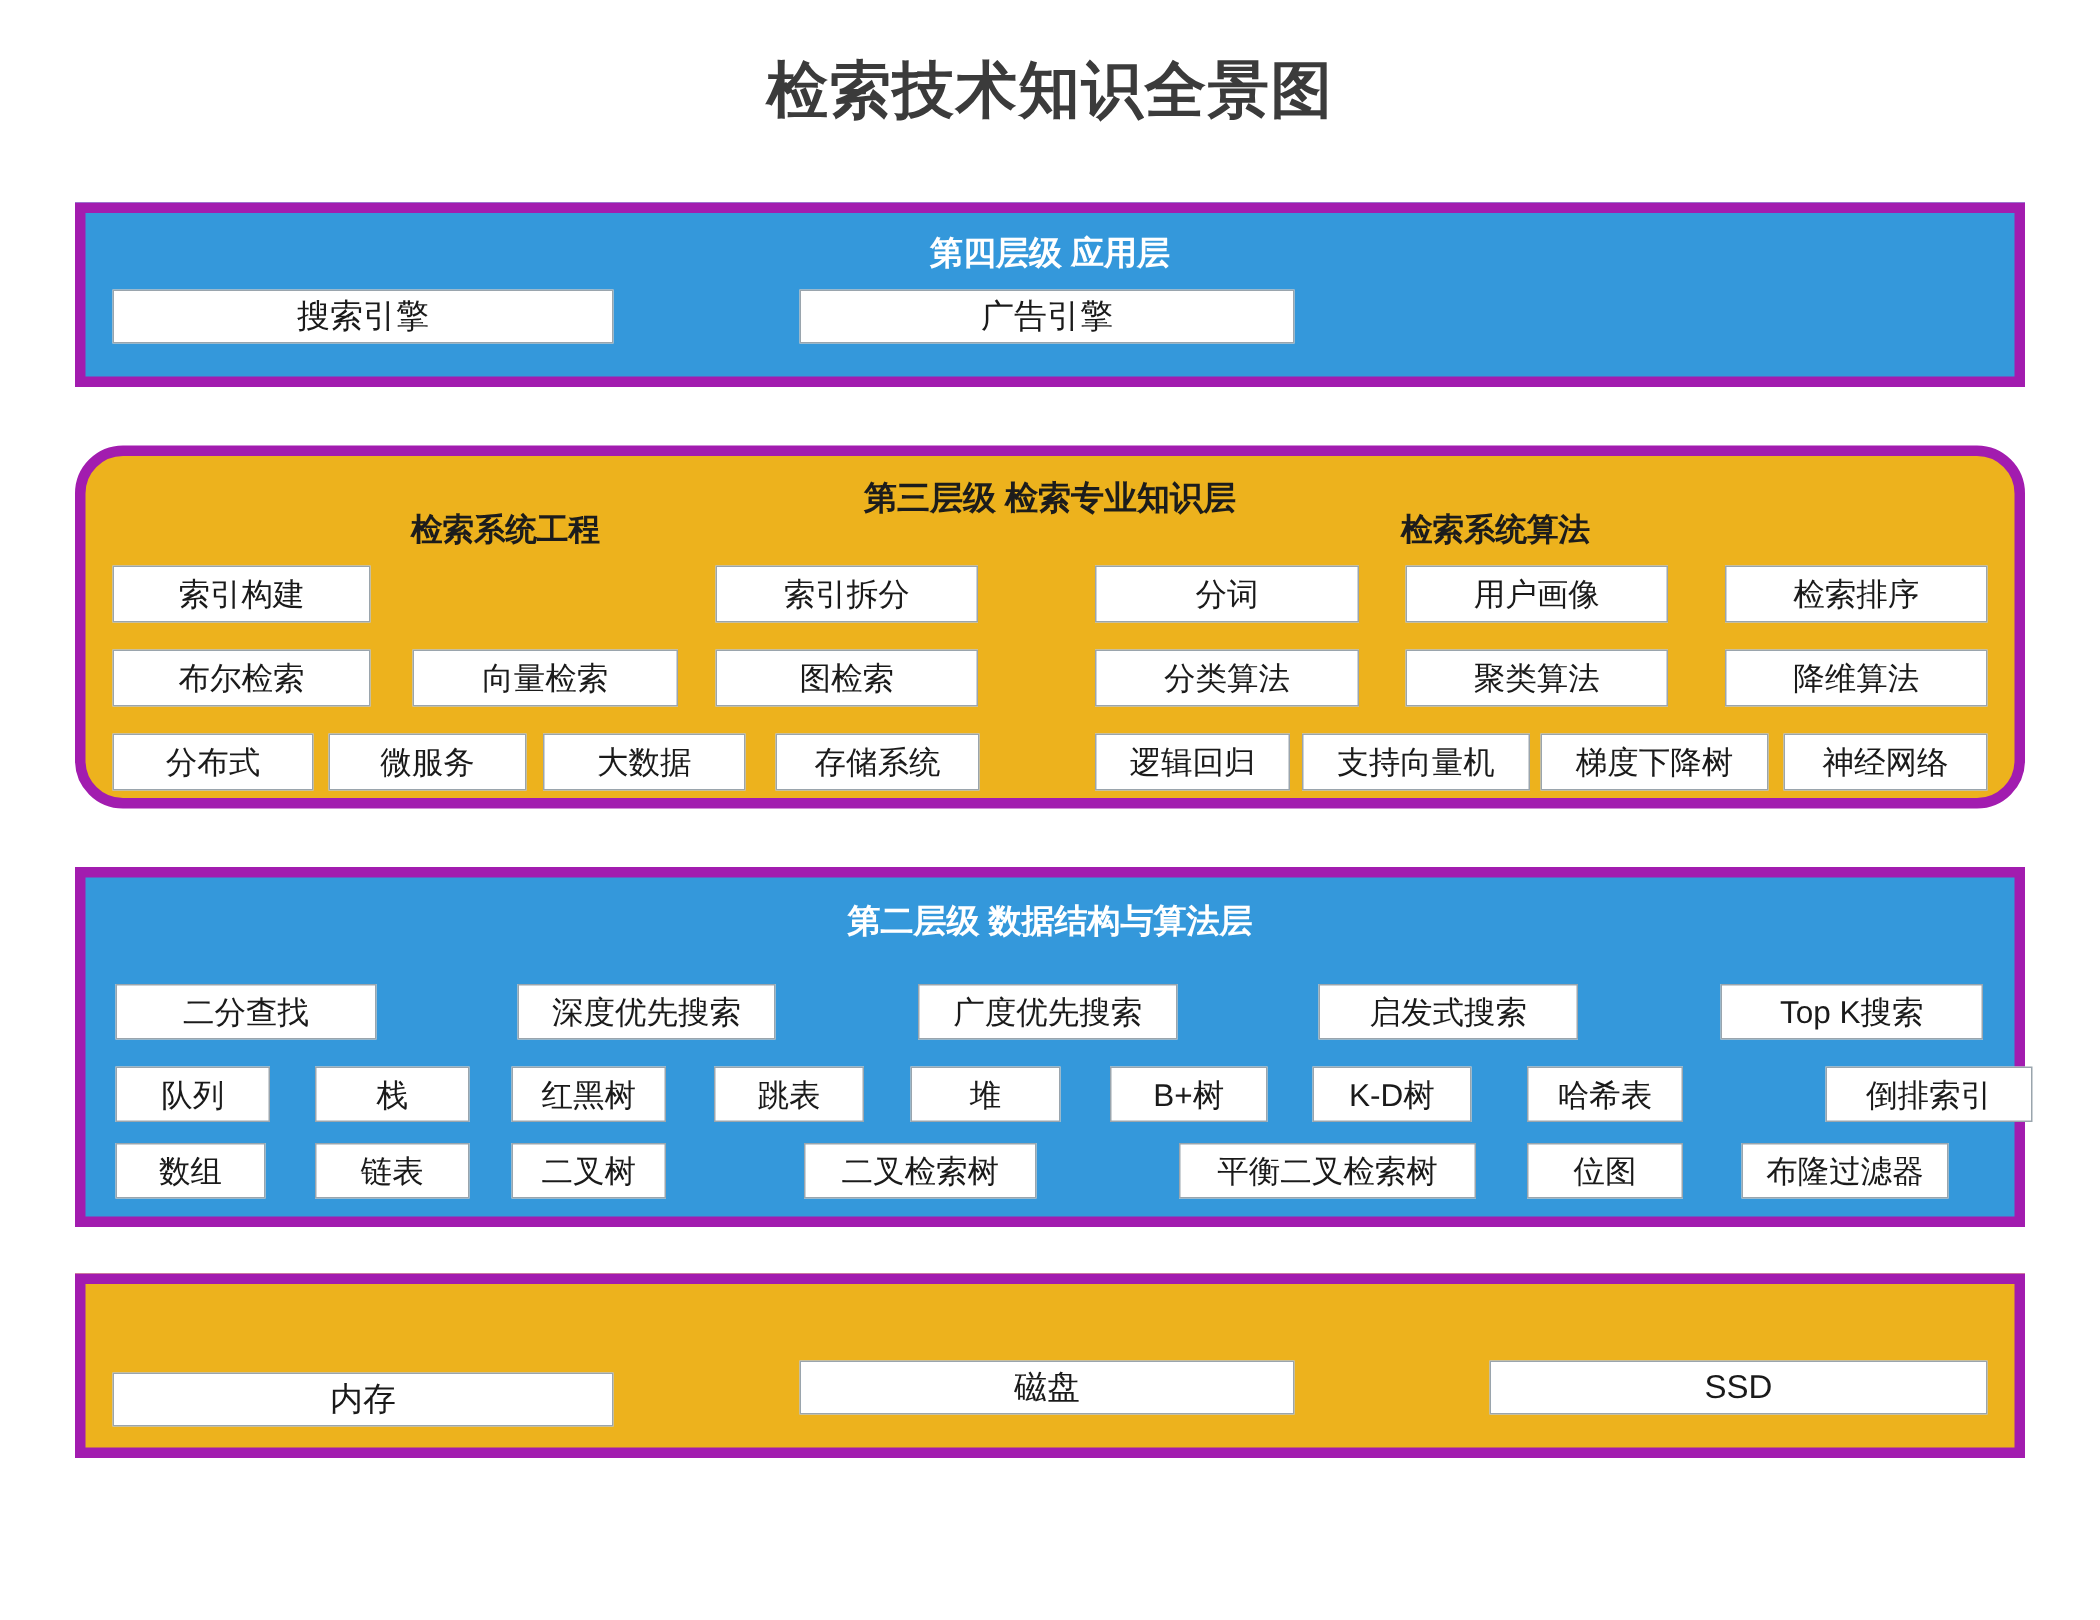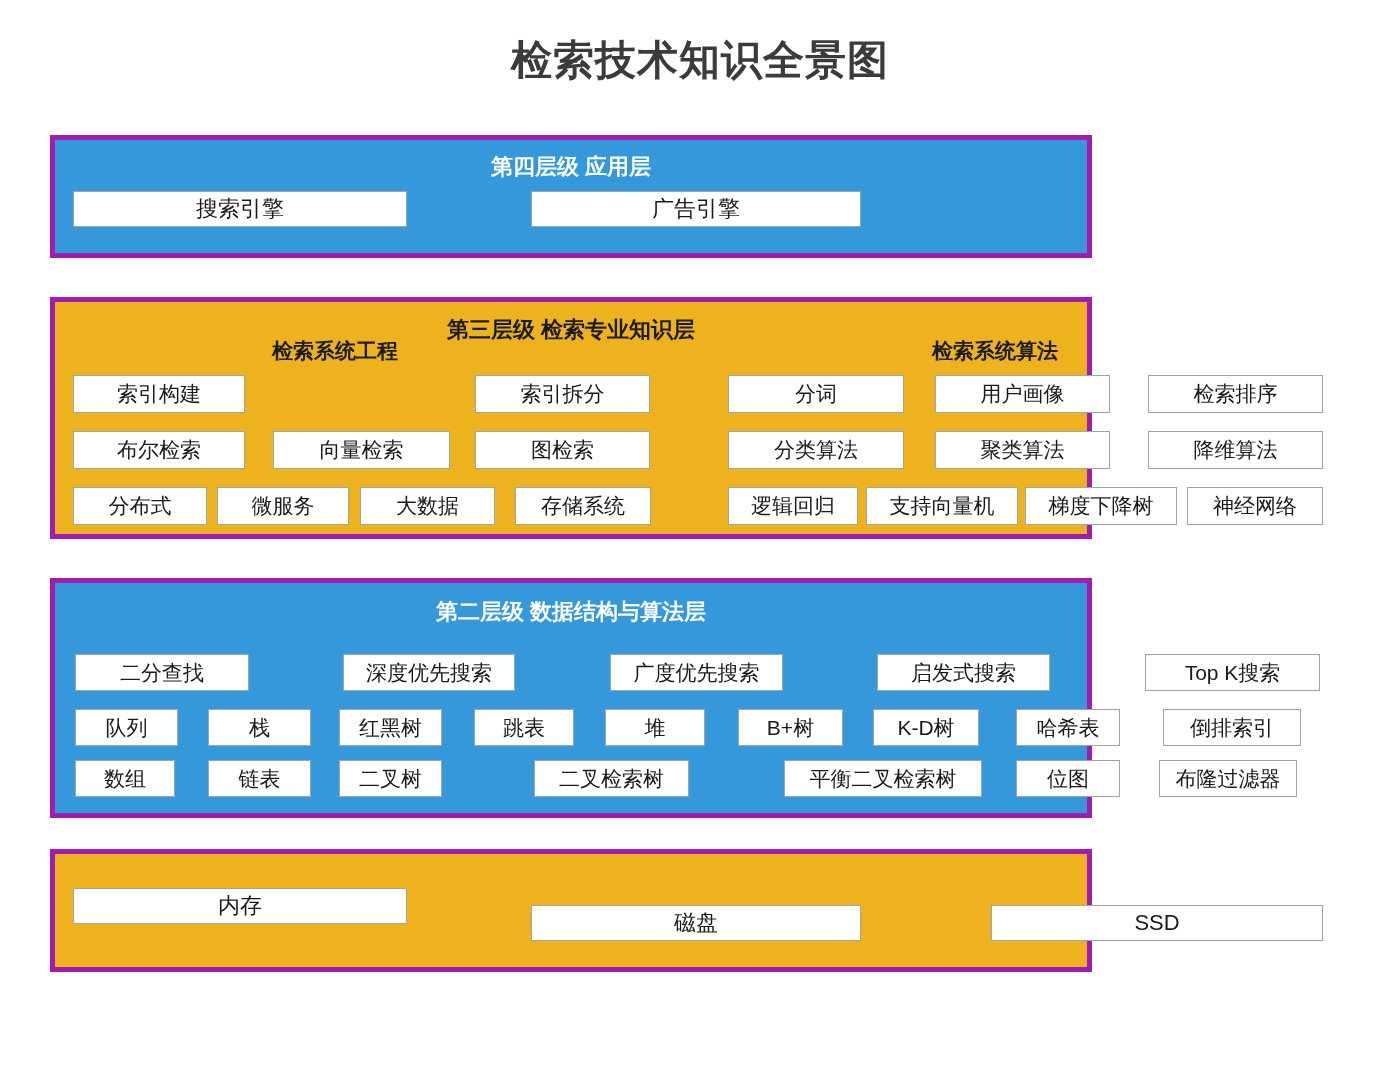--- a/index.html
+++ b/index.html
@@ -30,23 +30,23 @@
     font-size: 41px;
     font-weight: bold;
     color: #3b3b3b;
     letter-spacing: 1px;
   }
 
   
   .layer {
     position: absolute;
     left: 50px;
-    width: 1042px;
+    width: 1300px;
     box-sizing: border-box;
-    border: 5px solid #a21caf;
+    border: 7px solid #a21caf;
   }
   .layer.blue  { background: #3498db; }
   .layer.gold  { background: #edb21d; }
 
   .layer-title {
     text-align: center;
     font-size: 22px;
     font-weight: bold;
     line-height: 1;
   }
@@ -75,21 +75,21 @@
     white-space: nowrap;
     font-weight: normal;
   }
   .chip.big { font-size: 22px; }
 
   
   #layer4 { top: 135px; height: 123px; }
   #layer4 .layer-title { padding-top: 16px; }
 
   
-  #layer3 { top: 297px; height: 242px; }
+  #layer3 { top: 297px; height: 242px; border-radius: 32px; }
   #layer3 .layer-title { padding-top: 17px; }
 
   
   #layer2 { top: 578px; height: 240px; }
   #layer2 .layer-title { padding-top: 18px; }
 
   
   #layer1 { top: 849px; height: 123px; }
   #layer1 .layer-title { padding-top: 17px; }
 </style>
@@ -146,31 +146,31 @@
     <div class="chip" style="left:1090px; top:71px; width:175px; height:37px;">Top K搜索</div>
 
     <div class="chip" style="left:20px;  top:126px; width:103px; height:37px;">队列</div>
     <div class="chip" style="left:153px; top:126px; width:103px; height:37px;">栈</div>
     <div class="chip" style="left:284px; top:126px; width:103px; height:37px;">红黑树</div>
     <div class="chip" style="left:419px; top:126px; width:100px; height:37px;">跳表</div>
     <div class="chip" style="left:550px; top:126px; width:100px; height:37px;">堆</div>
     <div class="chip" style="left:683px; top:126px; width:105px; height:37px;">B+树</div>
     <div class="chip" style="left:818px; top:126px; width:106px; height:37px;">K-D树</div>
     <div class="chip" style="left:961px; top:126px; width:104px; height:37px;">哈希表</div>
-    <div class="chip" style="left:1108px; top:126px; width:138px; height:37px;">倒排索引</div>
+    <div class="chip" style="left:1160px; top:126px; width:138px; height:37px;">倒排索引</div>
 
     <div class="chip" style="left:20px;  top:177px; width:100px; height:37px;">数组</div>
     <div class="chip" style="left:153px; top:177px; width:103px; height:37px;">链表</div>
     <div class="chip" style="left:284px; top:177px; width:103px; height:37px;">二叉树</div>
     <div class="chip" style="left:479px; top:177px; width:155px; height:37px;">二叉检索树</div>
     <div class="chip" style="left:729px; top:177px; width:198px; height:37px;">平衡二叉检索树</div>
     <div class="chip" style="left:961px; top:177px; width:104px; height:37px;">位图</div>
     <div class="chip" style="left:1104px; top:177px; width:138px; height:37px;">布隆过滤器</div>
   </div>
 
   <div class="layer gold" id="layer1">
 
-    <div class="chip big" style="left:18px; top:34px; width:334px; height:36px;">内存</div>
+    <div class="chip big" style="left:18px; top:59px; width:334px; height:36px;">内存</div>
     <div class="chip big" style="left:476px; top:51px; width:330px; height:36px;">磁盘</div>
     <div class="chip big" style="left:936px; top:51px; width:332px; height:36px;">SSD</div>
   </div>
 
 </div>
 
 </body></html>

